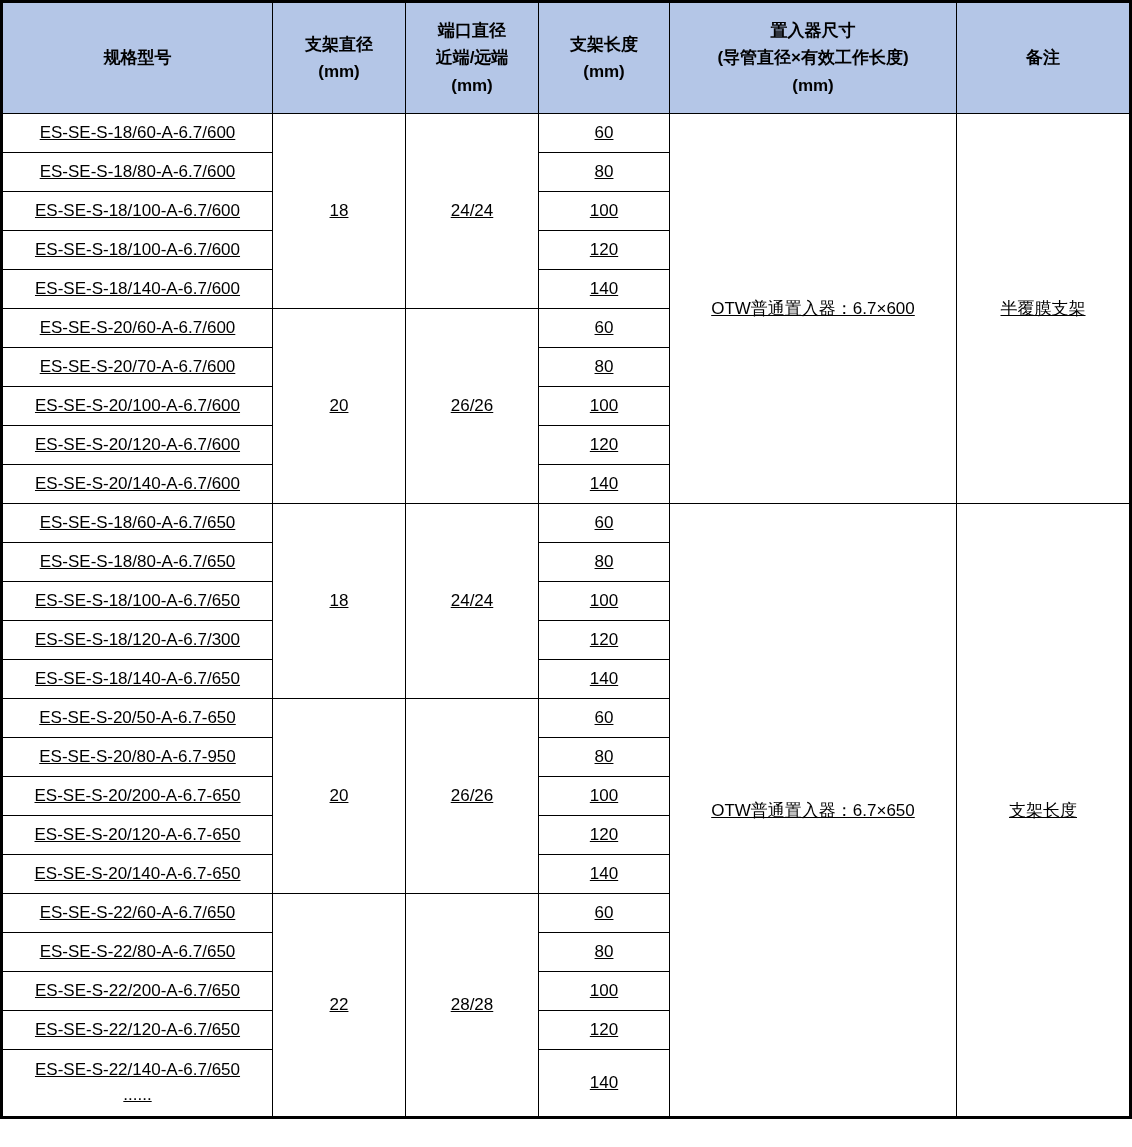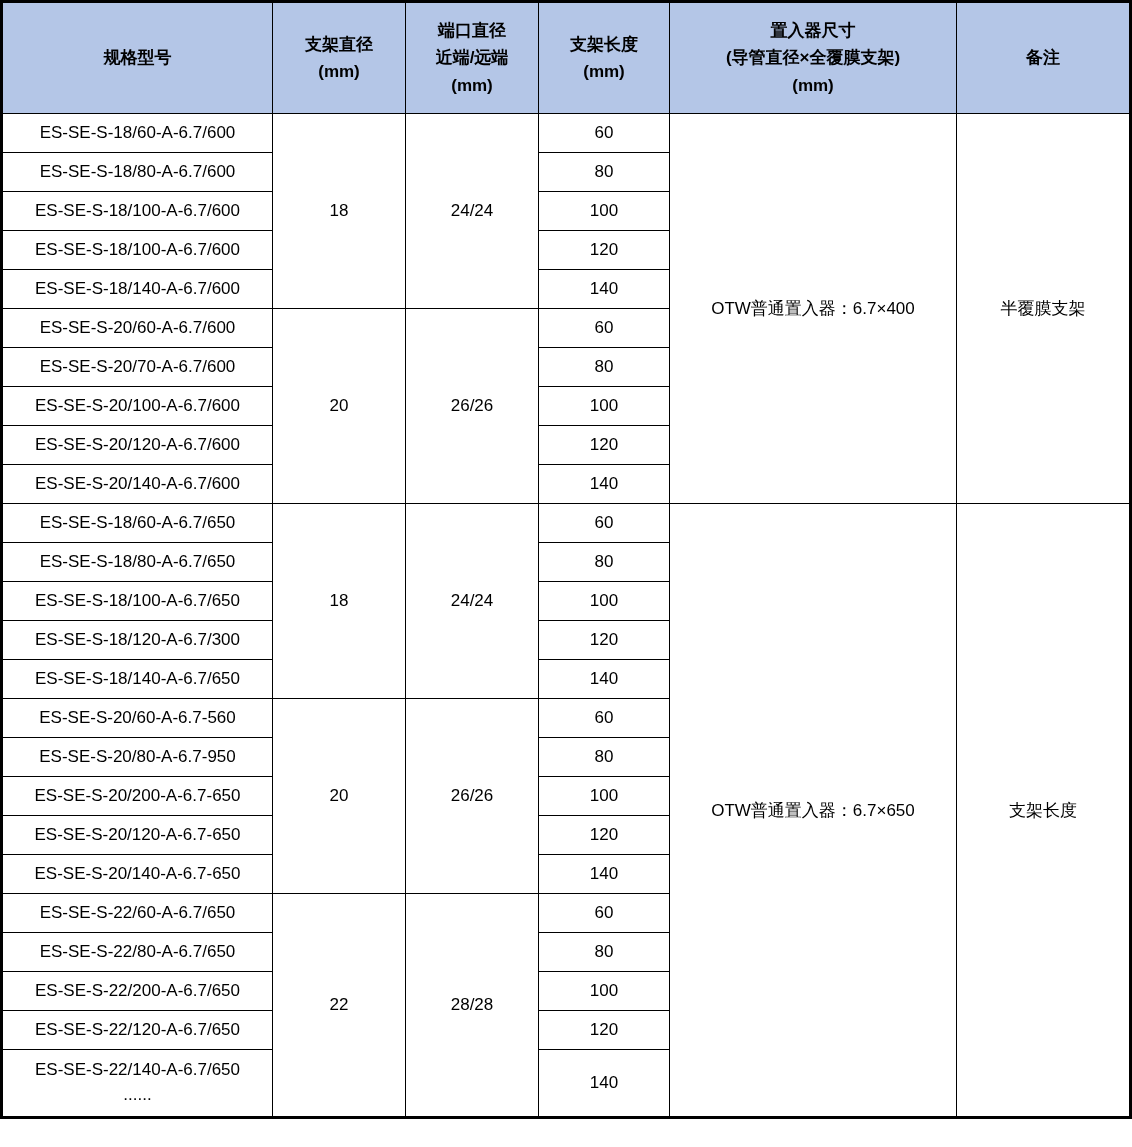--- a/index.html
+++ b/index.html
@@ -32,21 +32,21 @@
     font-size: 17px;
     color: #000000;
     overflow: hidden;
   }
   table.spec-table th {
     background: #B4C6E7;
     font-weight: 700;
     line-height: 1.6;
   }
   thead tr { height: 112px; }
-  tbody tr { height: 39px; }
+  tbody tr { height: 39px; text-decoration: underline; }
   tbody tr.tall-row { height: 68px; }
   td.model   { line-height: 1.45; }
 </style>
 </head>
 <body>
 
 <div class="canvas">
   <table class="spec-table">
     <colgroup>
       <col style="width:271px">
@@ -60,33 +60,33 @@
       <tr>
         <th>规格型号</th>
         <th>支架直径
 (mm)</th>
         <th>端口直径
 近端/远端
 (mm)</th>
         <th>支架长度
 (mm)</th>
         <th>置入器尺寸
-(导管直径×全覆膜支架)
+(导管直径×有效工作长度)
 (mm)</th>
         <th>备注</th>
       </tr>
     </thead>
     <tbody>
 
       <tr>
         <td class="model">ES-SE-S-18/60-A-6.7/600</td>
         <td rowspan="5">18</td>
         <td rowspan="5">24/24</td>
         <td>60</td>
-        <td rowspan="10">OTW普通置入器：6.7×400</td>
+        <td rowspan="10">OTW普通置入器：6.7×600</td>
         <td rowspan="10">半覆膜支架</td>
       </tr>
       <tr>
         <td class="model">ES-SE-S-18/80-A-6.7/600</td>
         <td>80</td>
       </tr>
       <tr>
         <td class="model">ES-SE-S-18/100-A-6.7/600</td>
         <td>100</td>
       </tr>
@@ -141,21 +141,21 @@
       <tr>
         <td class="model">ES-SE-S-18/120-A-6.7/300</td>
         <td>120</td>
       </tr>
       <tr>
         <td class="model">ES-SE-S-18/140-A-6.7/650</td>
         <td>140</td>
       </tr>
 
       <tr>
-        <td class="model">ES-SE-S-20/60-A-6.7-560</td>
+        <td class="model">ES-SE-S-20/50-A-6.7-650</td>
         <td rowspan="5">20</td>
         <td rowspan="5">26/26</td>
         <td>60</td>
       </tr>
       <tr>
         <td class="model">ES-SE-S-20/80-A-6.7-950</td>
         <td>80</td>
       </tr>
       <tr>
         <td class="model">ES-SE-S-20/200-A-6.7-650</td>

